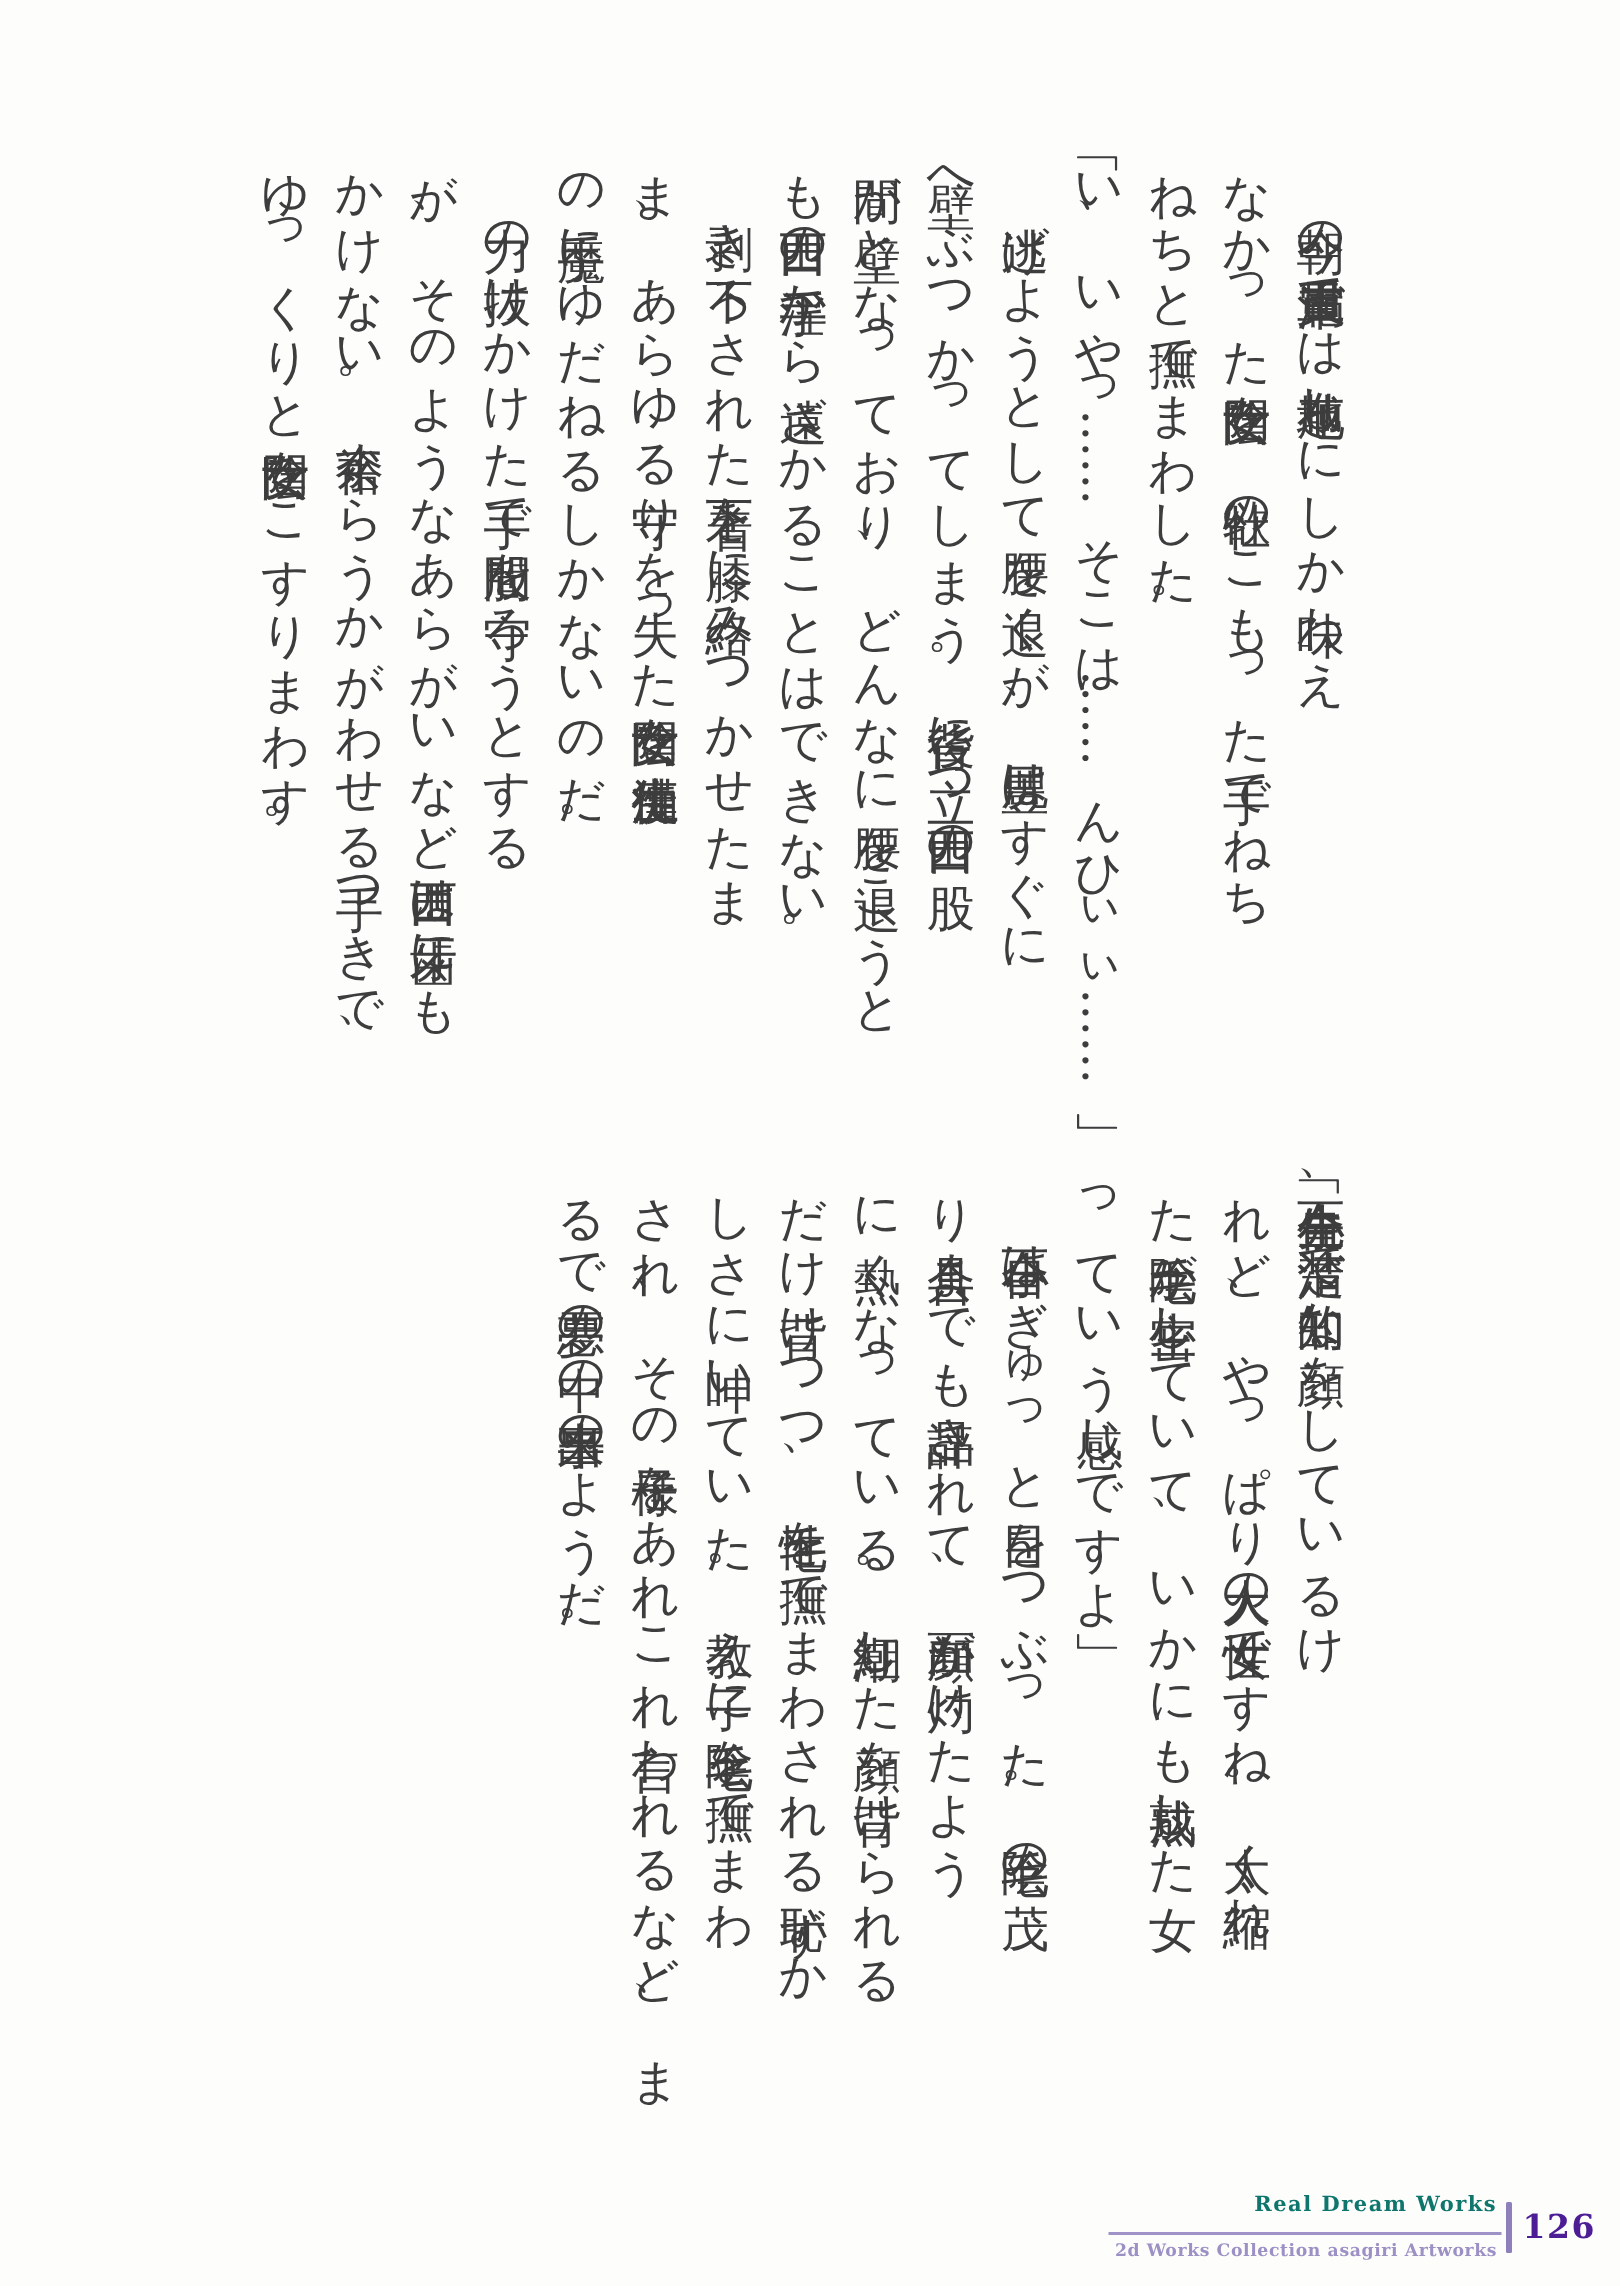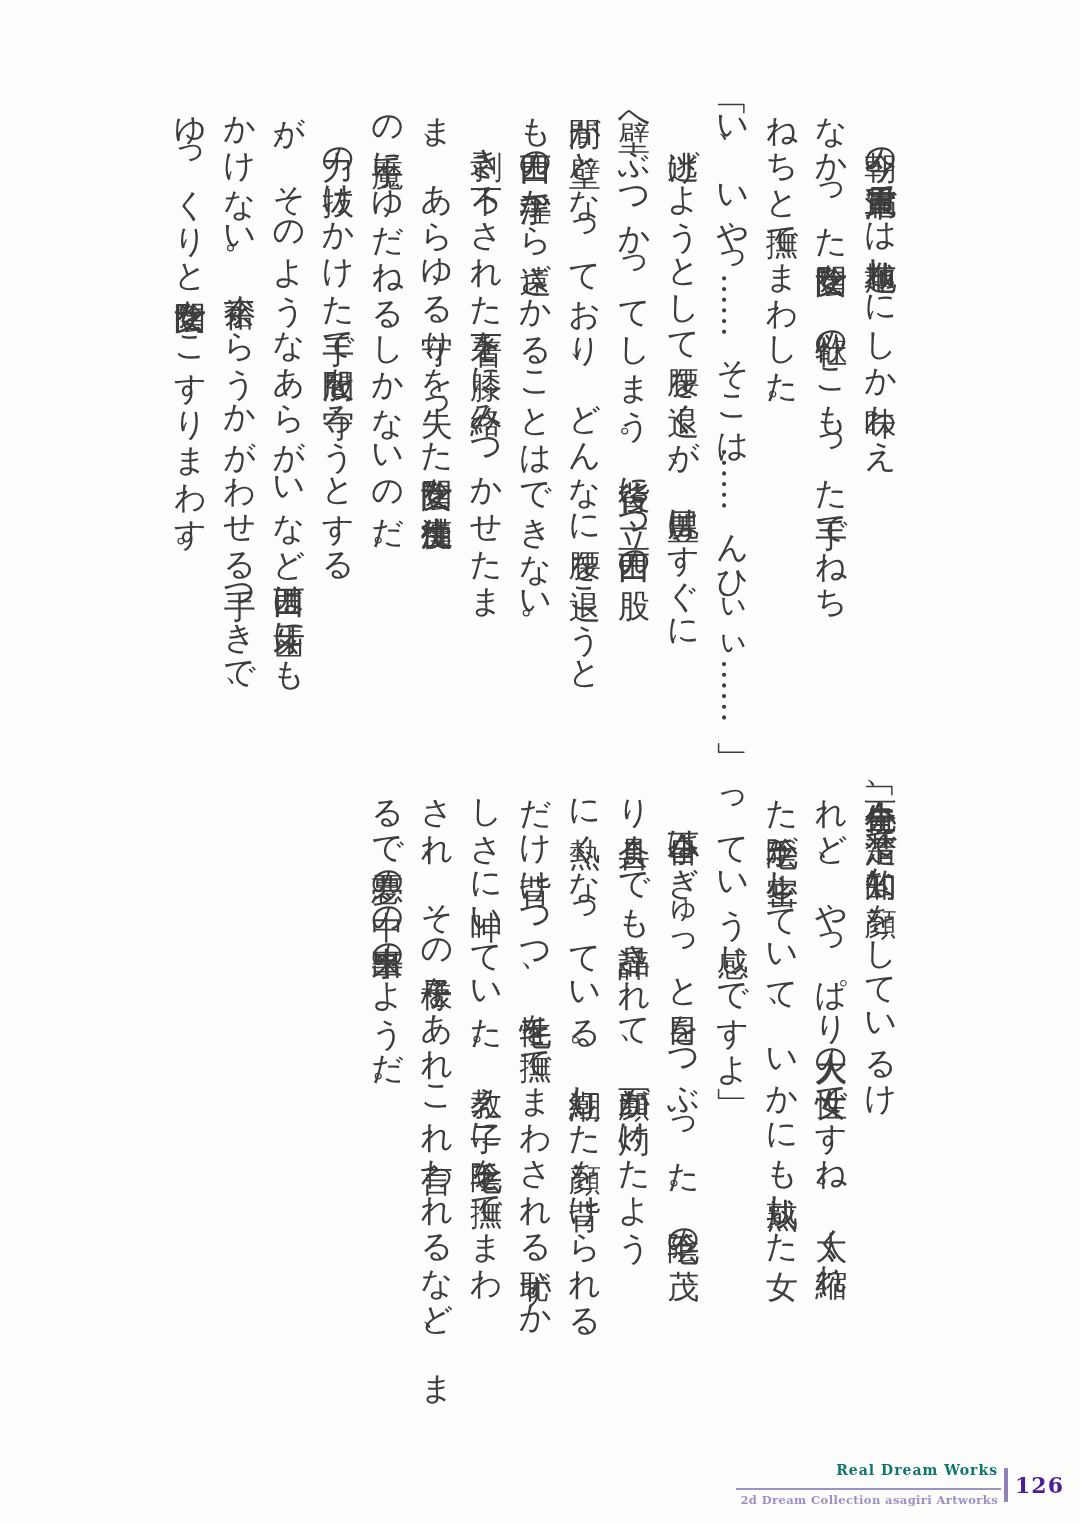--- a/index.html
+++ b/index.html
@@ -121,19 +121,19 @@
       <p class="vline">に熱くなっている。紅潮した顔を背けられる</p>
       <p class="vline">だけ背けつつ、性毛を撫でまわされる恥ずか</p>
       <p class="vline">しさに呻いていた。教え子に陰毛を撫でまわ</p>
       <p class="vline">され、その様子をあれこれ言われるなど、ま</p>
       <p class="vline">るで悪夢の中の出来事のようだ。</p>
     </div>
 
   <div class="footer">
     <div class="footer-text">
       <div class="footer-title">Real Dream Works</div>
-      <div class="footer-subtitle">2d Dream Collection asagiri Artworks</div>
+      <div class="footer-subtitle">2d Works Collection asagiri Artworks</div>
     </div>
     <div class="footer-bar"></div>
     <div class="footer-page">126</div>
   </div>
 
 </div>
 
 </body></html>

